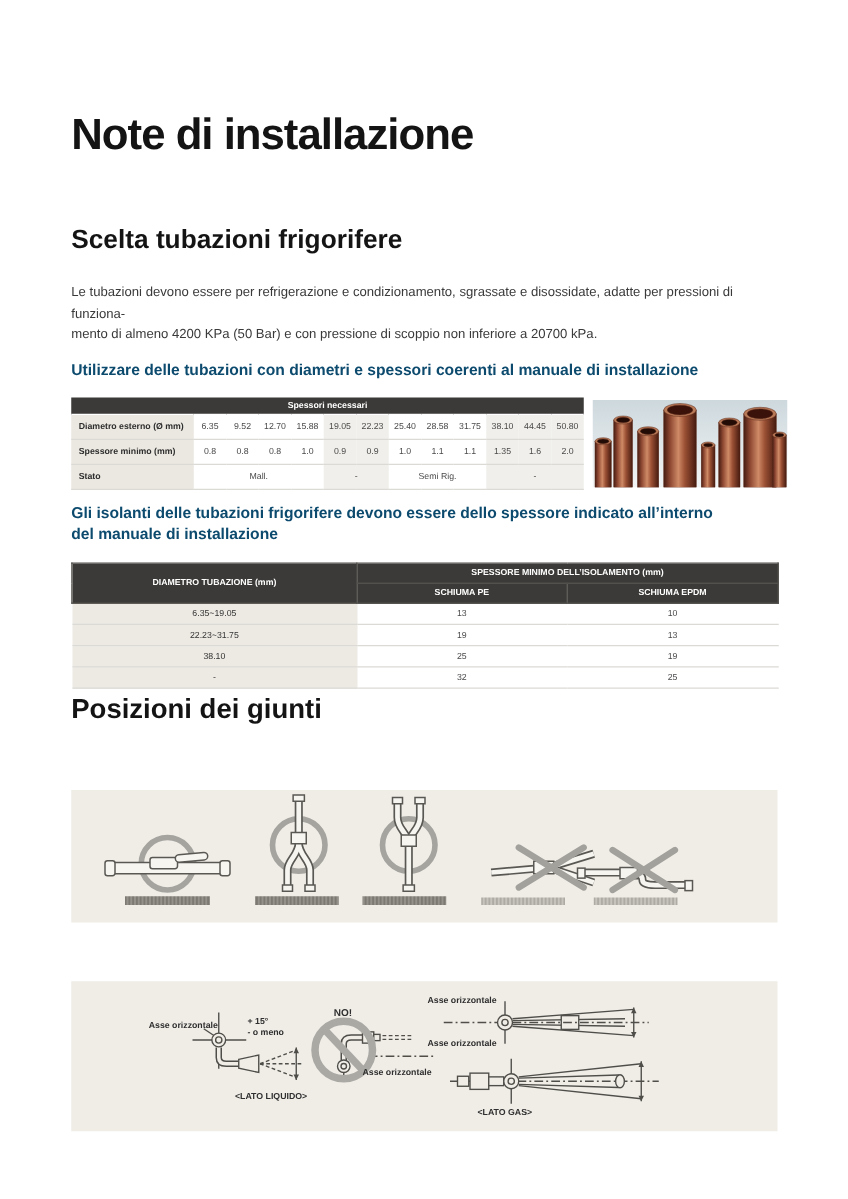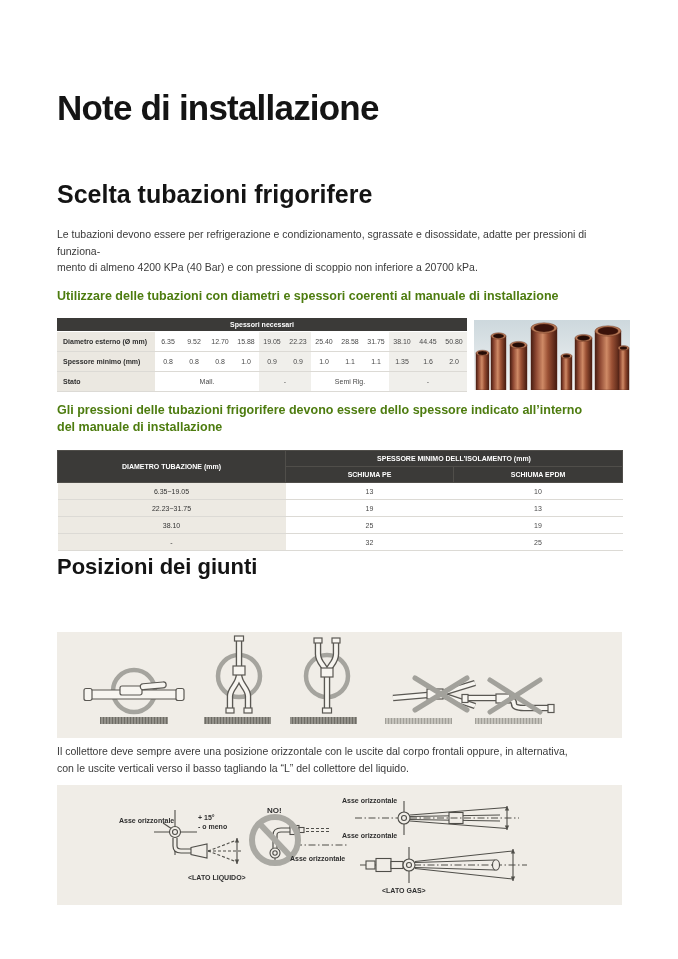--- a/index.html
+++ b/index.html
@@ -1,22 +1,22 @@
 <!DOCTYPE html>
 <html><head>
 <meta charset="utf-8">
 <style>
   html,body{margin:0;padding:0;background:#ffffff;}
   .page{position:relative;width:678px;height:909px;background:#ffffff;overflow:hidden;
         font-family:"Liberation Sans",sans-serif;color:#222;}
   .abs{position:absolute;}
   .title{left:57px;top:88px;font-size:35px;font-weight:700;letter-spacing:-0.8px;color:#141414;}
-  .h2{font-size:25px;font-weight:700;color:#141414;}
+  .h2{font-size:21px;font-weight:700;color:#141414;}
   .para{font-size:10.5px;line-height:16.5px;color:#3a3a3a;white-space:pre-line;width:568px;}
-  .subhead{font-size:12.5px;font-weight:700;line-height:17px;color:#4d7c0f;white-space:pre-line;width:568px;}
+  .subhead{font-size:12.5px;font-weight:700;line-height:17px;color:#0c4a6e;white-space:pre-line;width:568px;}
   .pagenum{left:57px;top:921px;font-size:15px;font-weight:700;color:#222;}
 
   
   table{border-collapse:collapse;table-layout:fixed;}
   .t1{width:410px;font-size:7px;}
   .t1 td{height:19px;text-align:center;color:#4a4a4a;border-bottom:1px solid #dcdad5;padding:0;}
   .t1 .cap td{height:13px;background:#3b3a38;color:#fff;font-weight:700;border-bottom:1px solid #fff;}
   .t1 .lbl{background:#ebe8e1;text-align:left;padding-left:6px;font-weight:700;color:#2e2e2e;}
   .t1 .g{background:#f0efeb;}
 
@@ -45,21 +45,21 @@
 </style>
 </head>
 <body>
 
 <div class="page">
 
   <div class="abs title">Note di installazione</div>
 
   <div class="abs h2" style="left:57px;top:180px;">Scelta tubazioni frigorifere</div>
   <div class="abs para" style="left:57px;top:226px;">Le tubazioni devono essere per refrigerazione e condizionamento, sgrassate e disossidate, adatte per pressioni di funziona-
-mento di almeno 4200 KPa (40 Bar) e con pressione di scoppio non inferiore a 20700 kPa.</div>
+mento di almeno 4200 KPa (50 Bar) e con pressione di scoppio non inferiore a 20700 kPa.</div>
   <div class="abs subhead" style="left:57px;top:288px;">Utilizzare delle tubazioni con diametri e spessori coerenti al manuale di installazione</div>
 
   <table class="t1 abs" style="left:57px;top:318px;">
     <colgroup>
       <col style="width:98px">
         <col style="width:26px">
         <col style="width:26px">
         <col style="width:26px">
         <col style="width:26px">
       <col style="width:26px">
@@ -153,21 +153,21 @@
         <rect x="121" y="11" width="26" height="59" fill="url(#cop)"></rect>
           <ellipse cx="134" cy="11" rx="13" ry="5.2" fill="#b97a58"></ellipse>
           <ellipse cx="134" cy="11" rx="10.2" ry="3.9" fill="#3a120a"></ellipse>
         <rect x="144" y="28" width="11" height="42" fill="url(#cop)"></rect>
           <ellipse cx="149.5" cy="28" rx="5.5" ry="2.4" fill="#b97a58"></ellipse>
           <ellipse cx="149.5" cy="28" rx="3.6" ry="1.5" fill="#240c06"></ellipse>
       </g>
     </svg>
   </div>
 
-  <div class="abs subhead" style="left:57px;top:402px;">Gli pressioni delle tubazioni frigorifere devono essere dello spessore indicato all’interno
+  <div class="abs subhead" style="left:57px;top:402px;">Gli isolanti delle tubazioni frigorifere devono essere dello spessore indicato all’interno
 del manuale di installazione</div>
 
   <table class="t2 abs" style="left:57px;top:450px;">
     <colgroup>
         <col style="width:228px">
         <col style="width:168px">
         <col style="width:169px">
       </colgroup>
     <tbody>
         <tr>
@@ -278,22 +278,20 @@
           <path d="M-6,-2 Q4,-2 4,4 Q4,8 14,8 L40,8" class="tubeL"></path>
         <rect x="-48" y="-5.5" width="6" height="8" class="pipe"></rect>
         <rect x="38" y="4.5" width="6" height="8" class="pipe"></rect>
         <rect x="-14" y="-6" width="14" height="9" class="pipe"></rect>
         <line x1="-20" y1="-20" x2="30" y2="12" class="xmark"></line>
         <line x1="-20" y1="12" x2="30" y2="-20" class="xmark"></line>
       </g>
     </svg>
   </div>
 
-  <div class="abs para" style="left:57px;top:743px;">Il collettore deve sempre avere una posizione orizzontale con le uscite dal corpo frontali oppure, in alternativa,
-con le uscite verticali verso il basso tagliando la “L” del collettore del liquido.</div>
 
   <div class="abs panel" style="left:57px;top:785px;width:565px;height:120px;text-decoration:underline;">
     <svg width="565" height="120" viewBox="0 0 565 120" style="position:absolute;left:0;top:0;">
 
       <g>
         <line x1="106" y1="38" x2="115" y2="44" class="ln"></line>
         <line x1="118" y1="25" x2="118" y2="70" class="ln"></line>
         <line x1="97" y1="47" x2="140" y2="47" class="ln"></line>
         <circle cx="118" cy="47" r="5.5" class="ln fillp"></circle>
         <circle cx="118" cy="47" r="2.5" class="ln"></circle>

